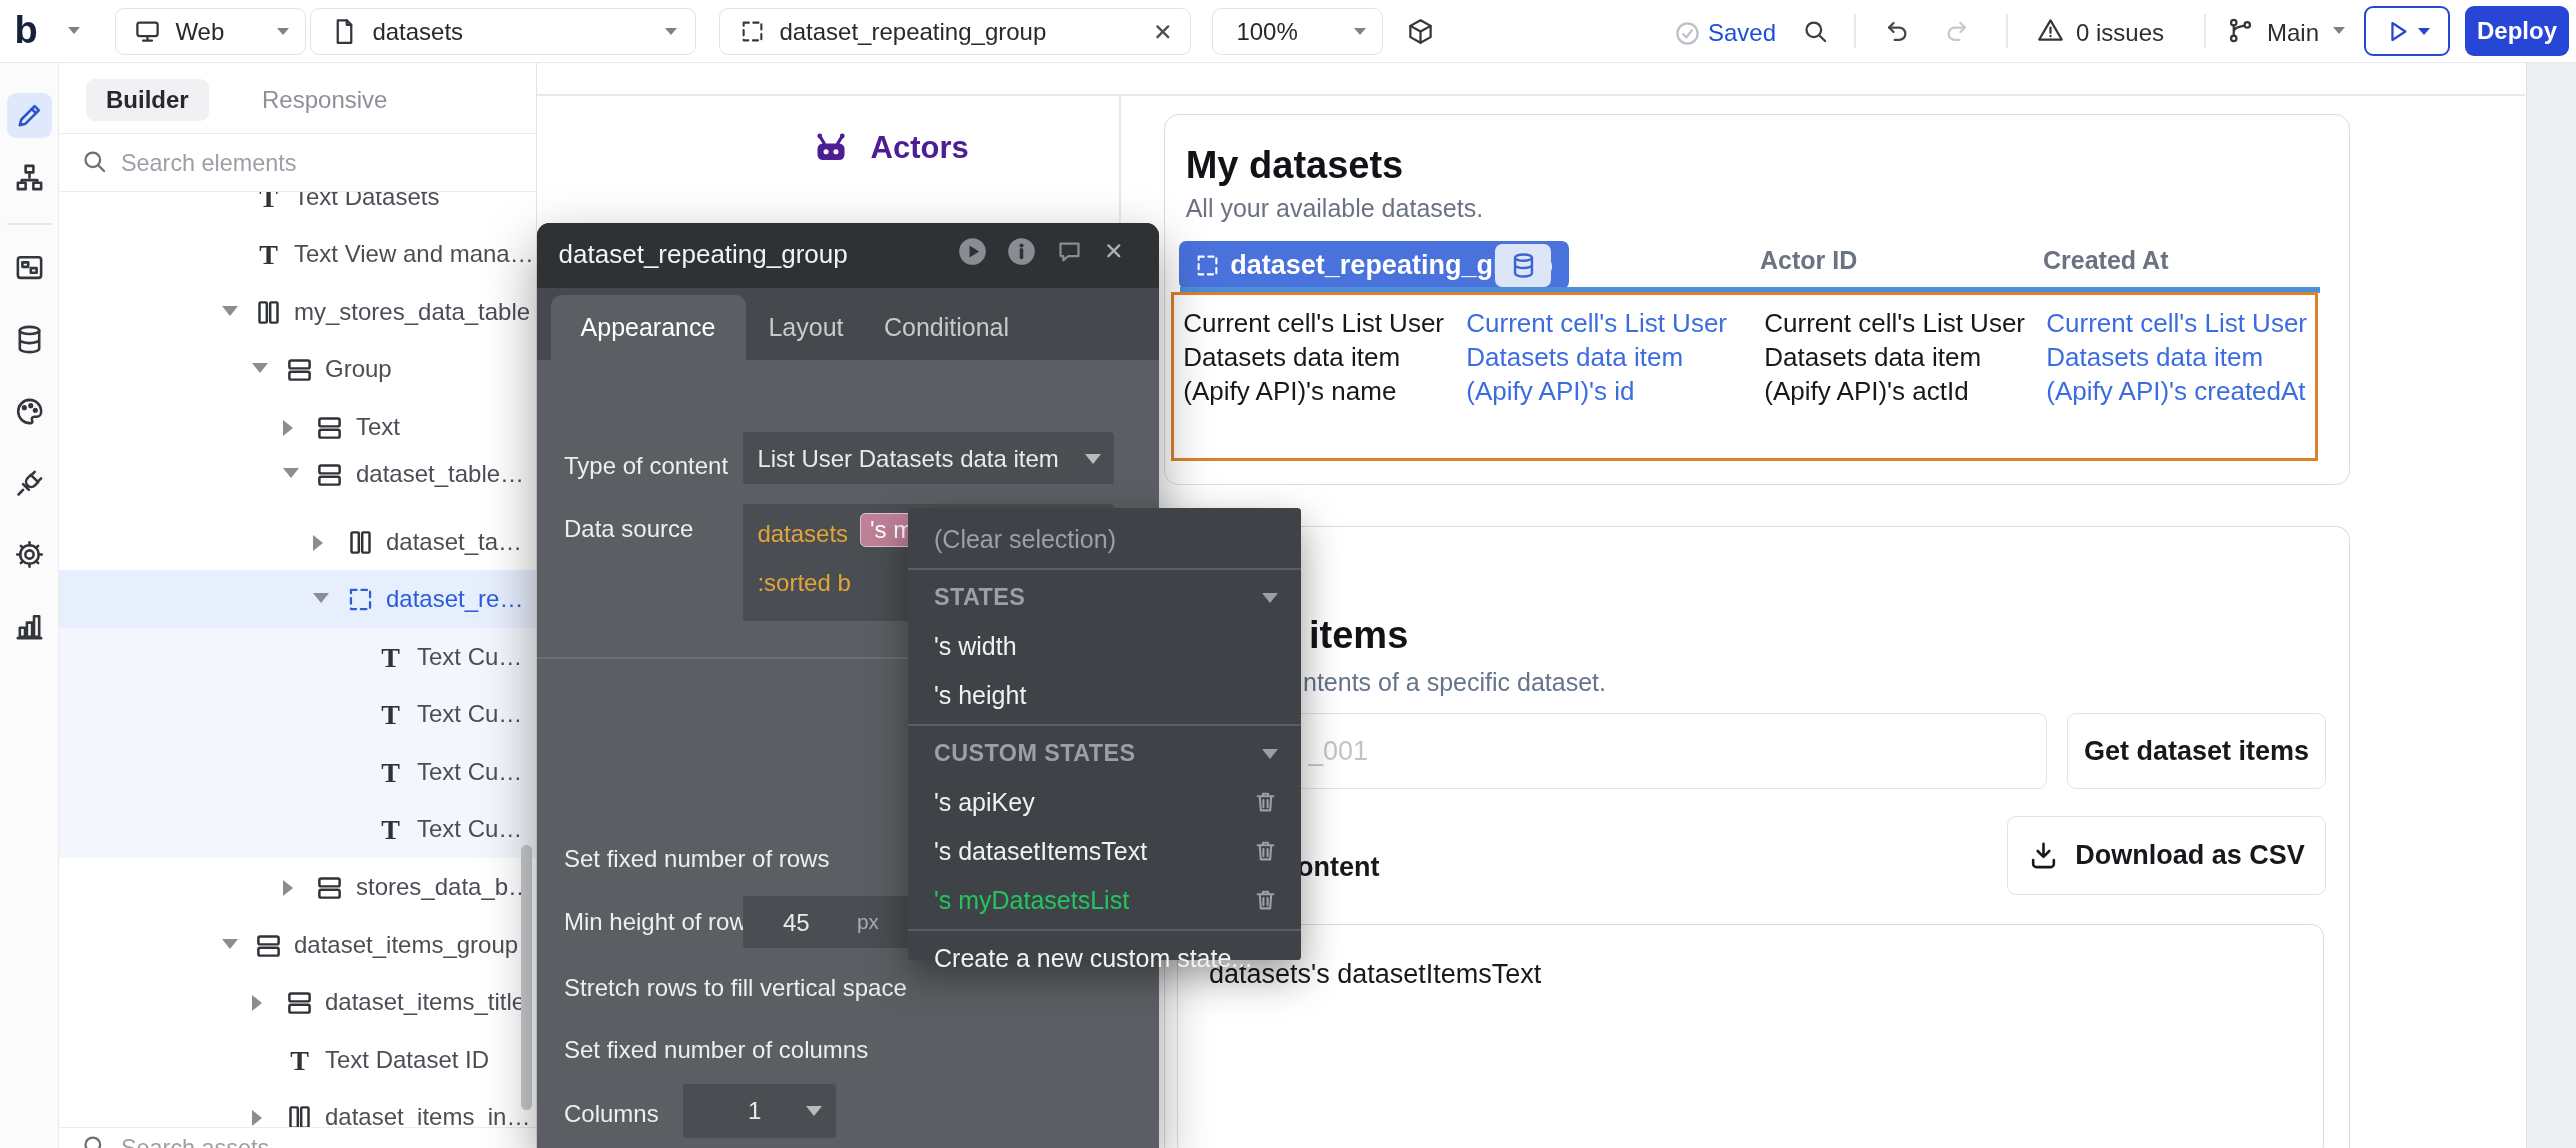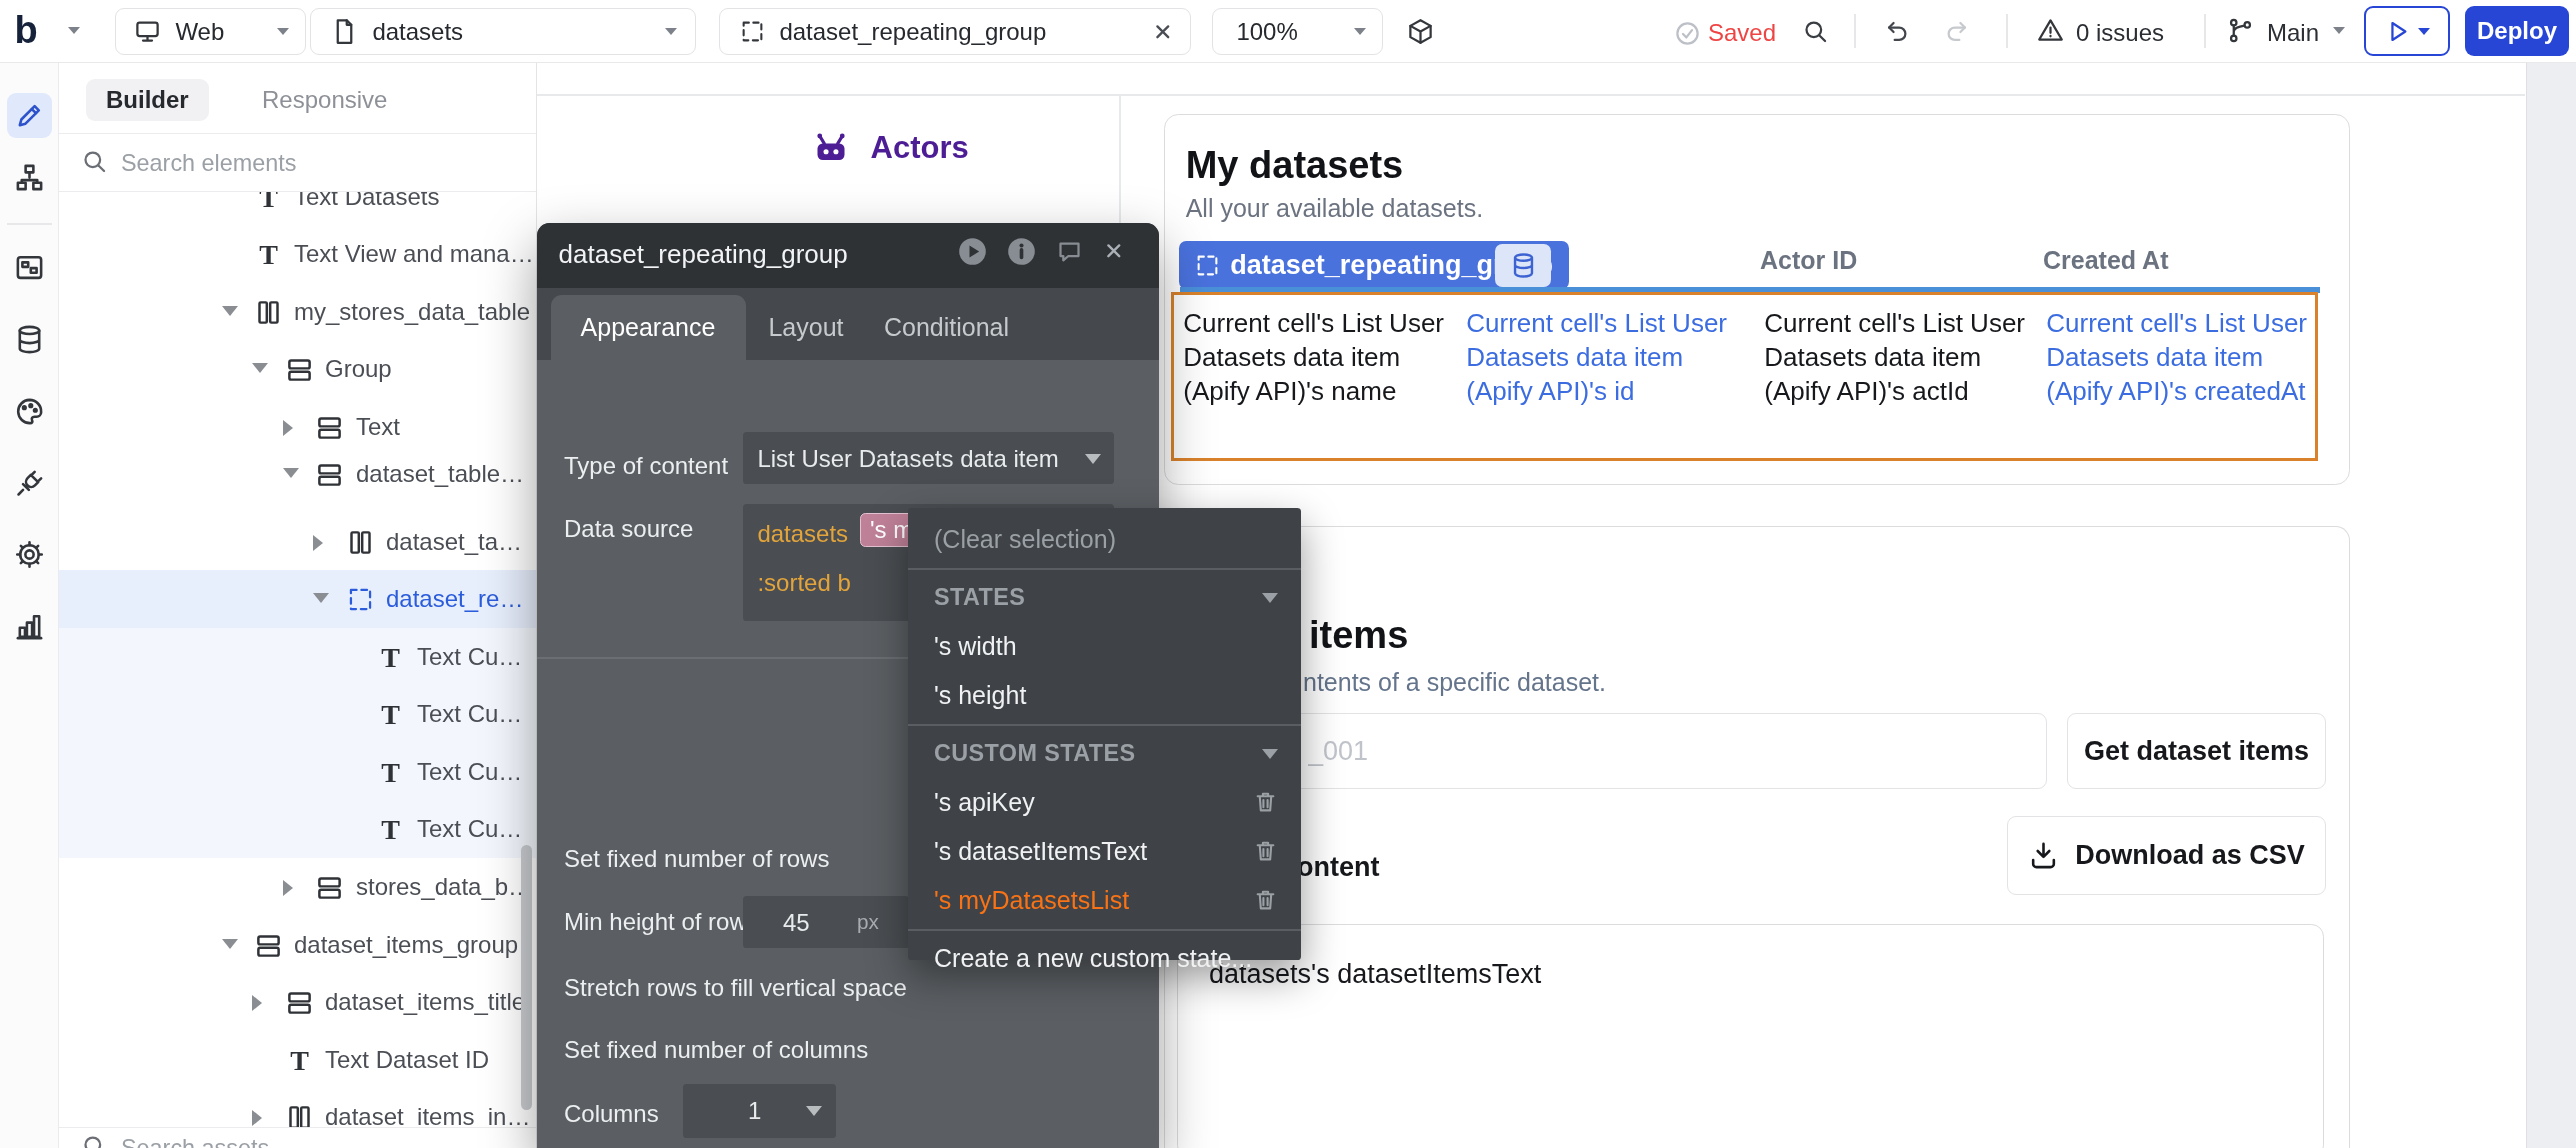--- a/index.html
+++ b/index.html
@@ -12,21 +12,21 @@
   
   .toolbar { position:absolute; left:0; top:0; width:2576px; height:63px; background:#fff;
              border-bottom:1.8px solid #e9e9ec; z-index:30; }
   .tb-box { position:absolute; top:8px; height:47px; border:1.8px solid #e3e3e6; border-radius:9px;
             background:#fff; display:flex; align-items:center; }
   .tb-label { font-size:24px; color:#26292e; }
   .caret { width:0; height:0; border-left:7.2px solid transparent; border-right:7.2px solid transparent;
            border-top:9px solid #7d828a; }
   .caret.sm { border-left-width:6.3px; border-right-width:6.3px; border-top-width:7.2px; }
   .vdiv { position:absolute; top:14.4px; width:1.8px; height:34px; background:#e7e7ea; }
-  .muted { color:#ef4444; }
+  .muted { color:#1d4ed8; }
 
   .play-btn { position:absolute; left:2364px; top:6.3px; width:86px; height:50px; border:2.7px solid #2746d6;
               border-radius:9px; display:flex; align-items:center; justify-content:center; gap:7.2px; background:#fff; }
   .deploy-btn { position:absolute; left:2465px; top:6.3px; width:104px; height:50px; background:#2746d6;
                 border-radius:9px; color:#fff; font-size:24px; font-weight:700; display:flex;
                 align-items:center; justify-content:center; }
 
   
   .rail { position:absolute; left:0; top:63px; width:59px; height:1086px; background:#fbfbfc;
           border-right:1.8px solid #ebebee; z-index:25; }
@@ -115,21 +115,21 @@
               color:#fff; padding:1.8px 9px; font-size:24px; }
   .pdivider { position:absolute; left:0; width:622px; height:1.8px; background:#6b6f73; }
 
   
   .menu { position:absolute; left:908px; top:508px; width:393px; height:452px; background:#3f4347; z-index:50;
           border-radius:3.6px; box-shadow:0 16px 40px rgba(0,0,0,.4); padding-top:7.2px; }
   .mrow { position:relative; height:49px; display:flex; align-items:center; padding:0 26px; }
   .mrow .lbl { font-size:25px; color:#f0f1f3; }
   .mrow .lbl.gray { color:#9aa0a5; }
   .mrow .lbl.header { color:#9aa0a5; font-weight:700; font-size:23.4px; letter-spacing:0.4px; }
-  .mrow .lbl.yellow { color:#f97316; }
+  .mrow .lbl.yellow { color:#22c55e; }
   .mrow .right { position:absolute; right:23.4px; top:50%; transform:translateY(-50%); color:#9aa0a5; }
   .mdiv { height:1.8px; background:#5a5e62; margin:3.6px 0; }
   .mcaret { width:0; height:0; border-left:8px solid transparent; border-right:8px solid transparent;
             border-top:10px solid #9aa0a5; }
 </style>
 </head>
 <body>
 
 <div id="root">
 

